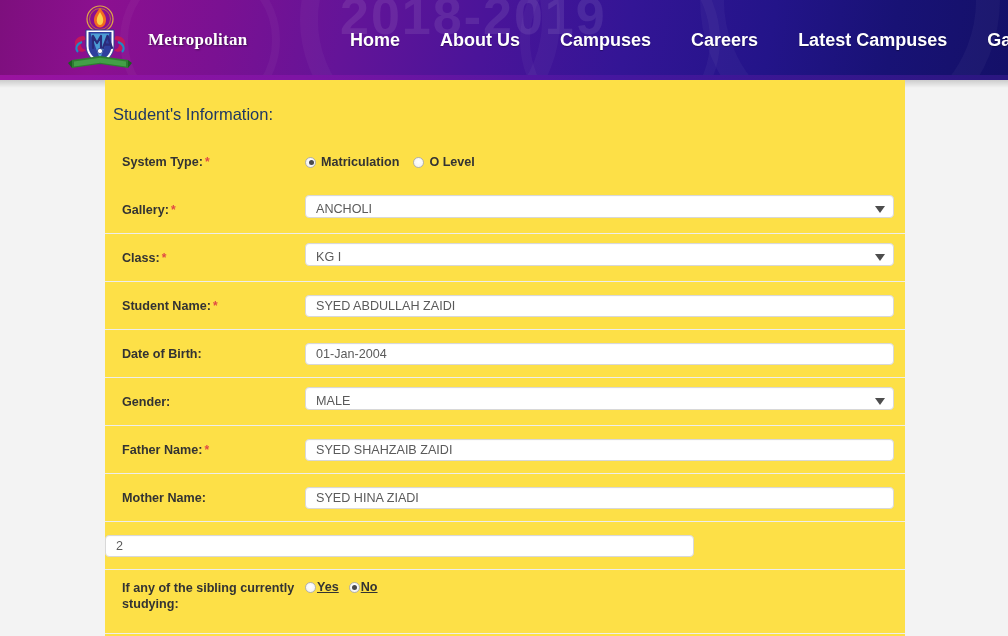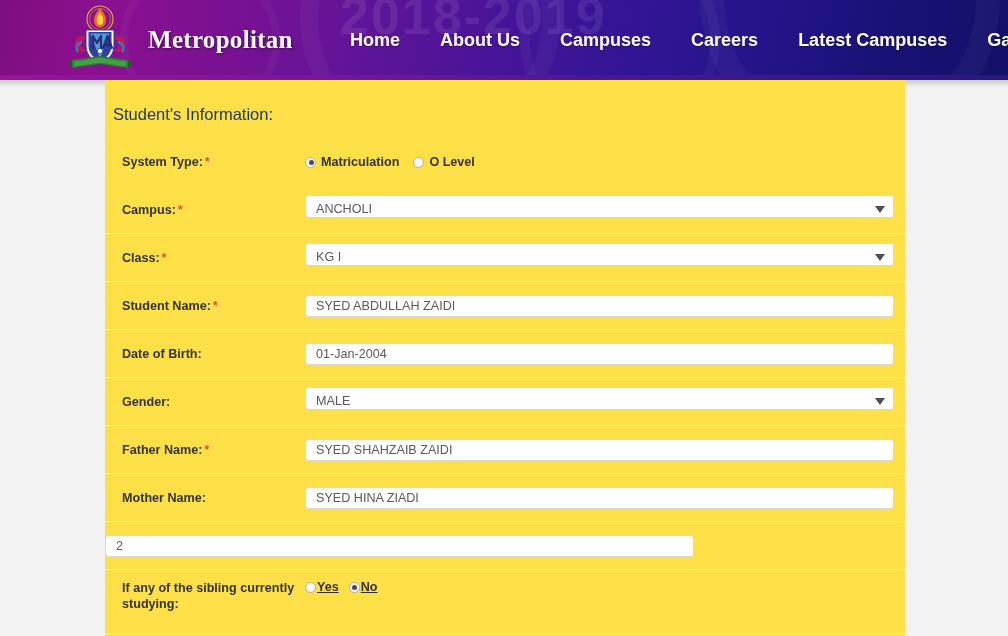--- a/index.html
+++ b/index.html
@@ -60,21 +60,21 @@
     top: 2px;
     display: flex;
     align-items: center;
     gap: 10px;
   }
   .brand-logo { width: 76px; height: 76px; display: block; }
   .brand-name {
     color: #ffffff;
     font-family: "Liberation Serif", serif;
     font-weight: bold;
-    font-size: 25px;
+    font-size: 17px;
     line-height: 26px;
     text-shadow: 1px 1px 2px rgba(0,0,0,0.45);
     letter-spacing: 0.3px;
   }
   .brand-name .l2 { display: block; padding-left: 14px; }
 
   .main-nav {
     position: absolute;
     left: 330px;
     top: 0;
@@ -315,21 +315,21 @@
           <label class="radio-opt">
             <span class="radio-dot"></span>
             <span class="rlabel">O Level</span>
           </label>
         </div>
       </div>
     </div>
 
     <div class="form-row">
       <div class="field-label">
-        <span>Campus:</span><span class="req">*</span>
+        <span>Gallery:</span><span class="req">*</span>
       </div>
       <div class="field-control">
         <div class="select-wrap">
           <div class="select-box">ANCHOLI</div>
           <span class="select-arrow"></span>
         </div>
       </div>
     </div>
 
     <div class="form-row">

